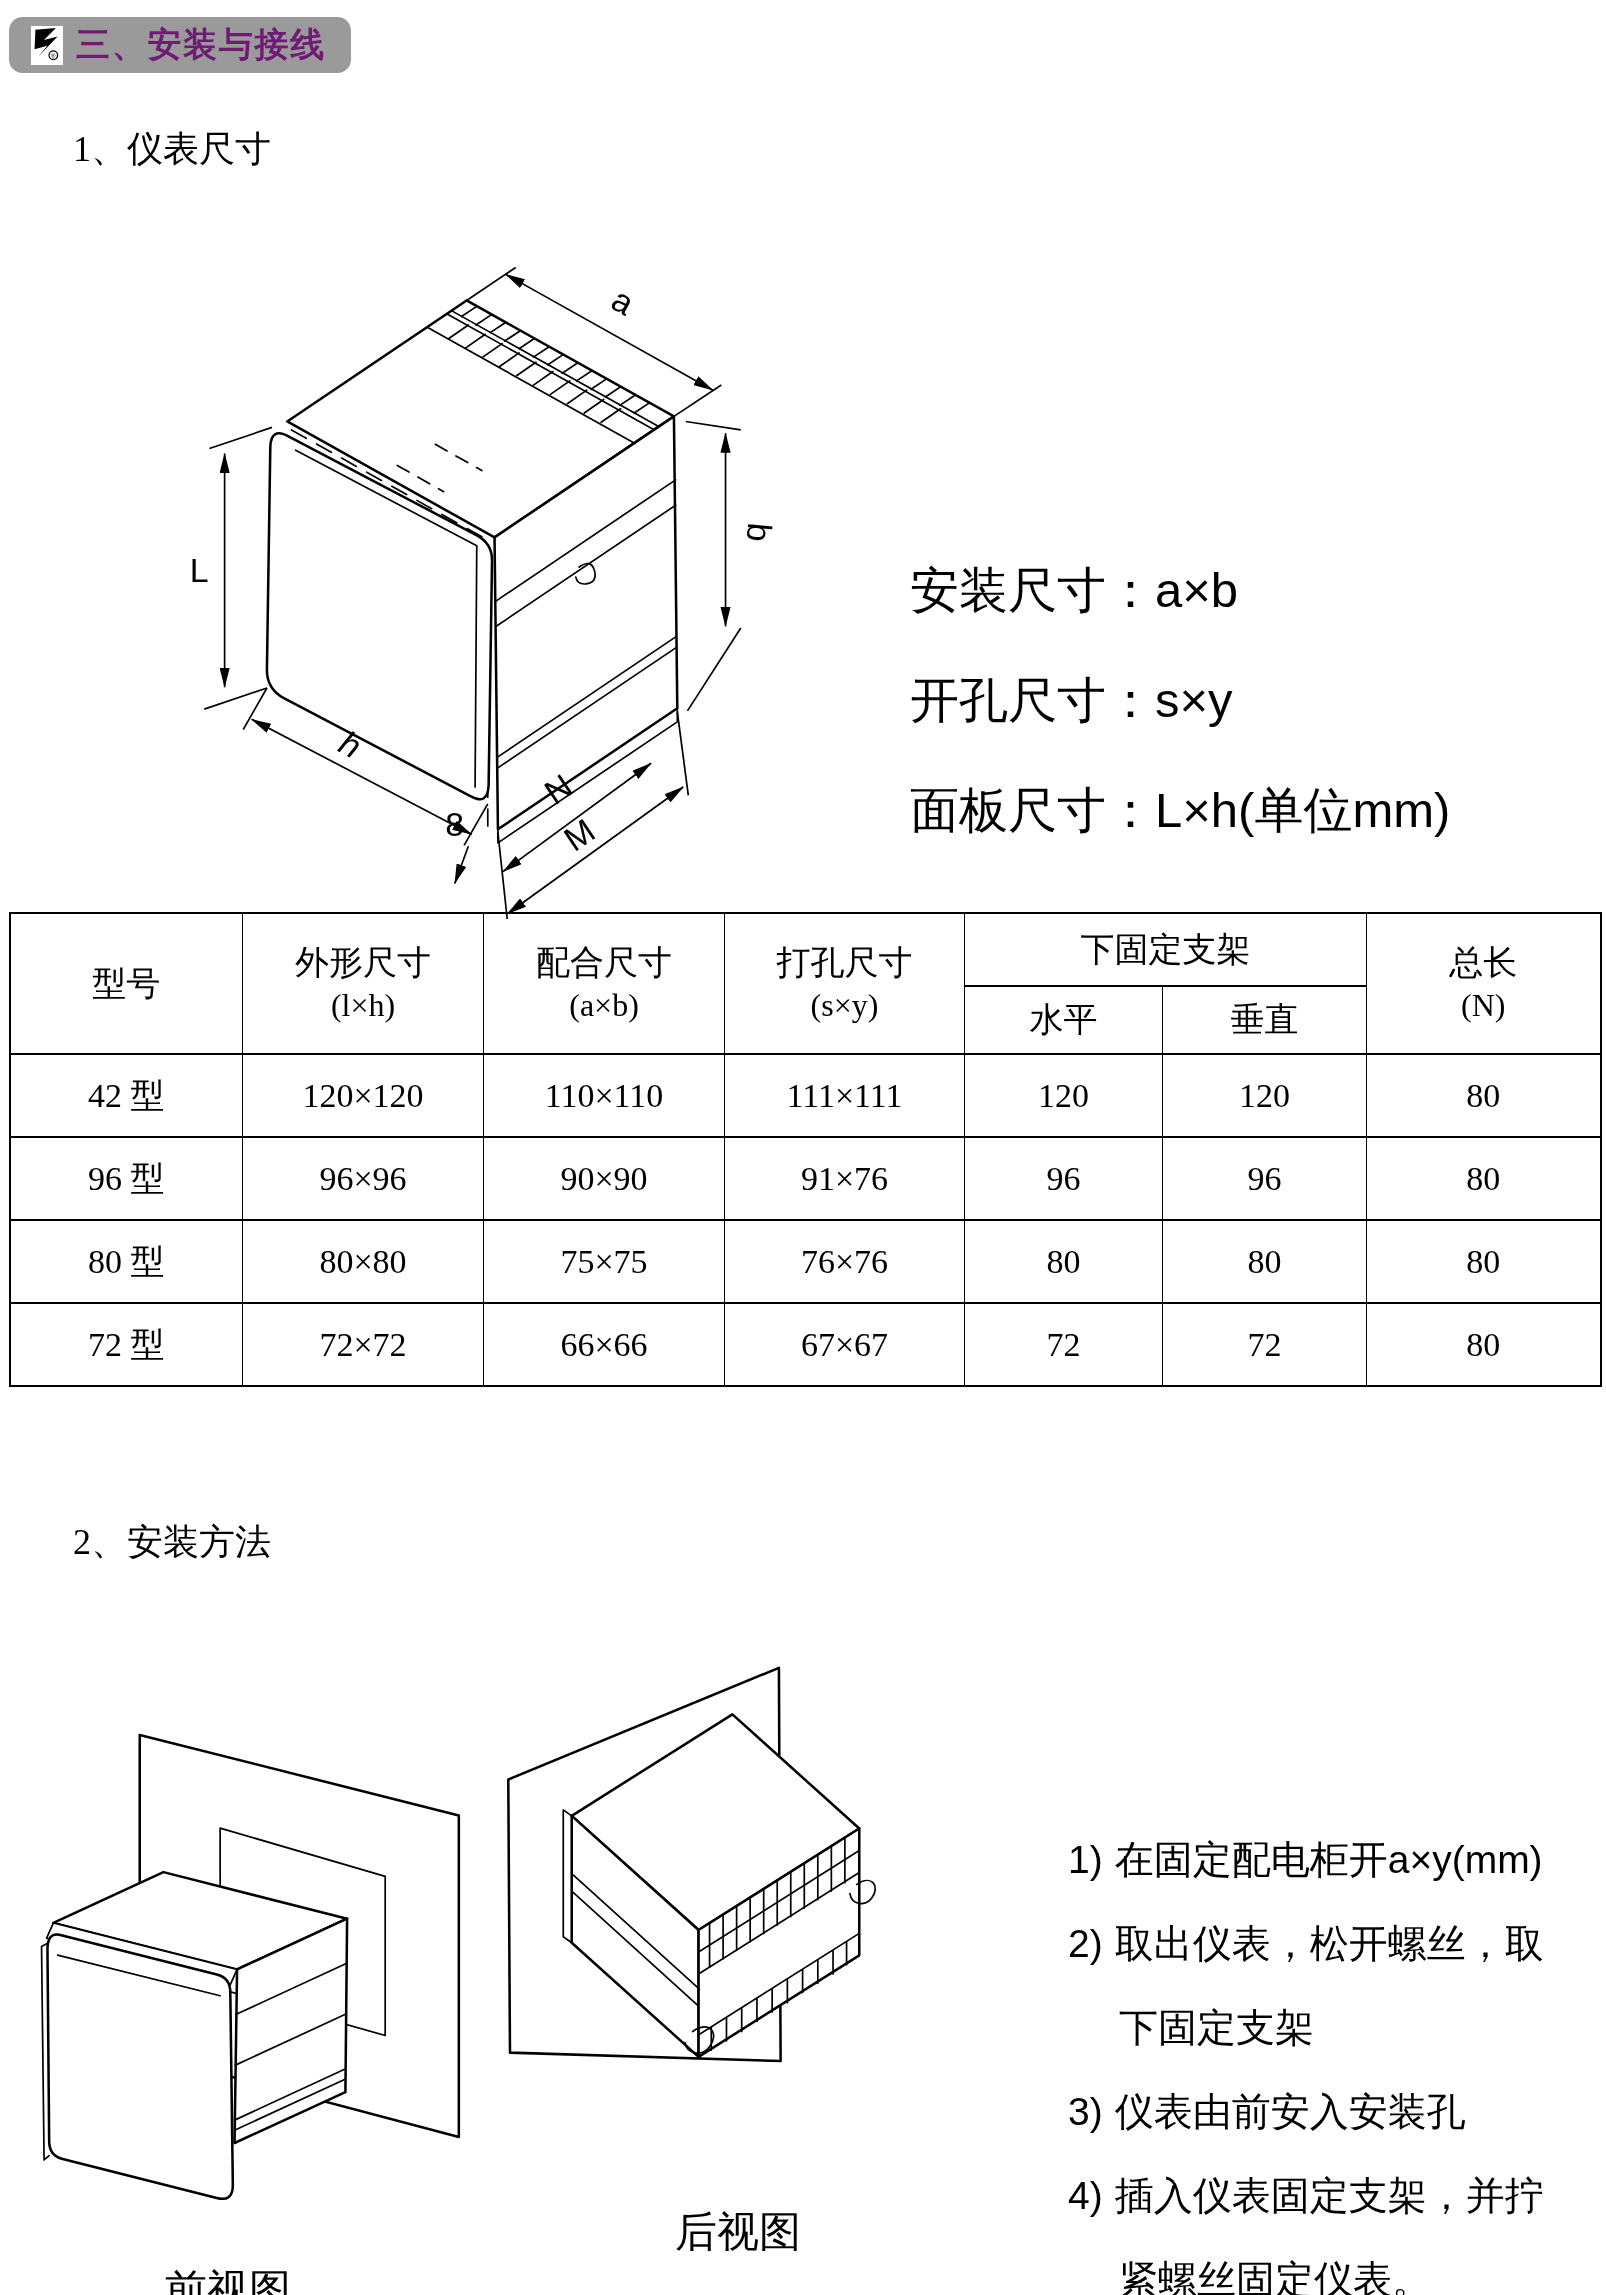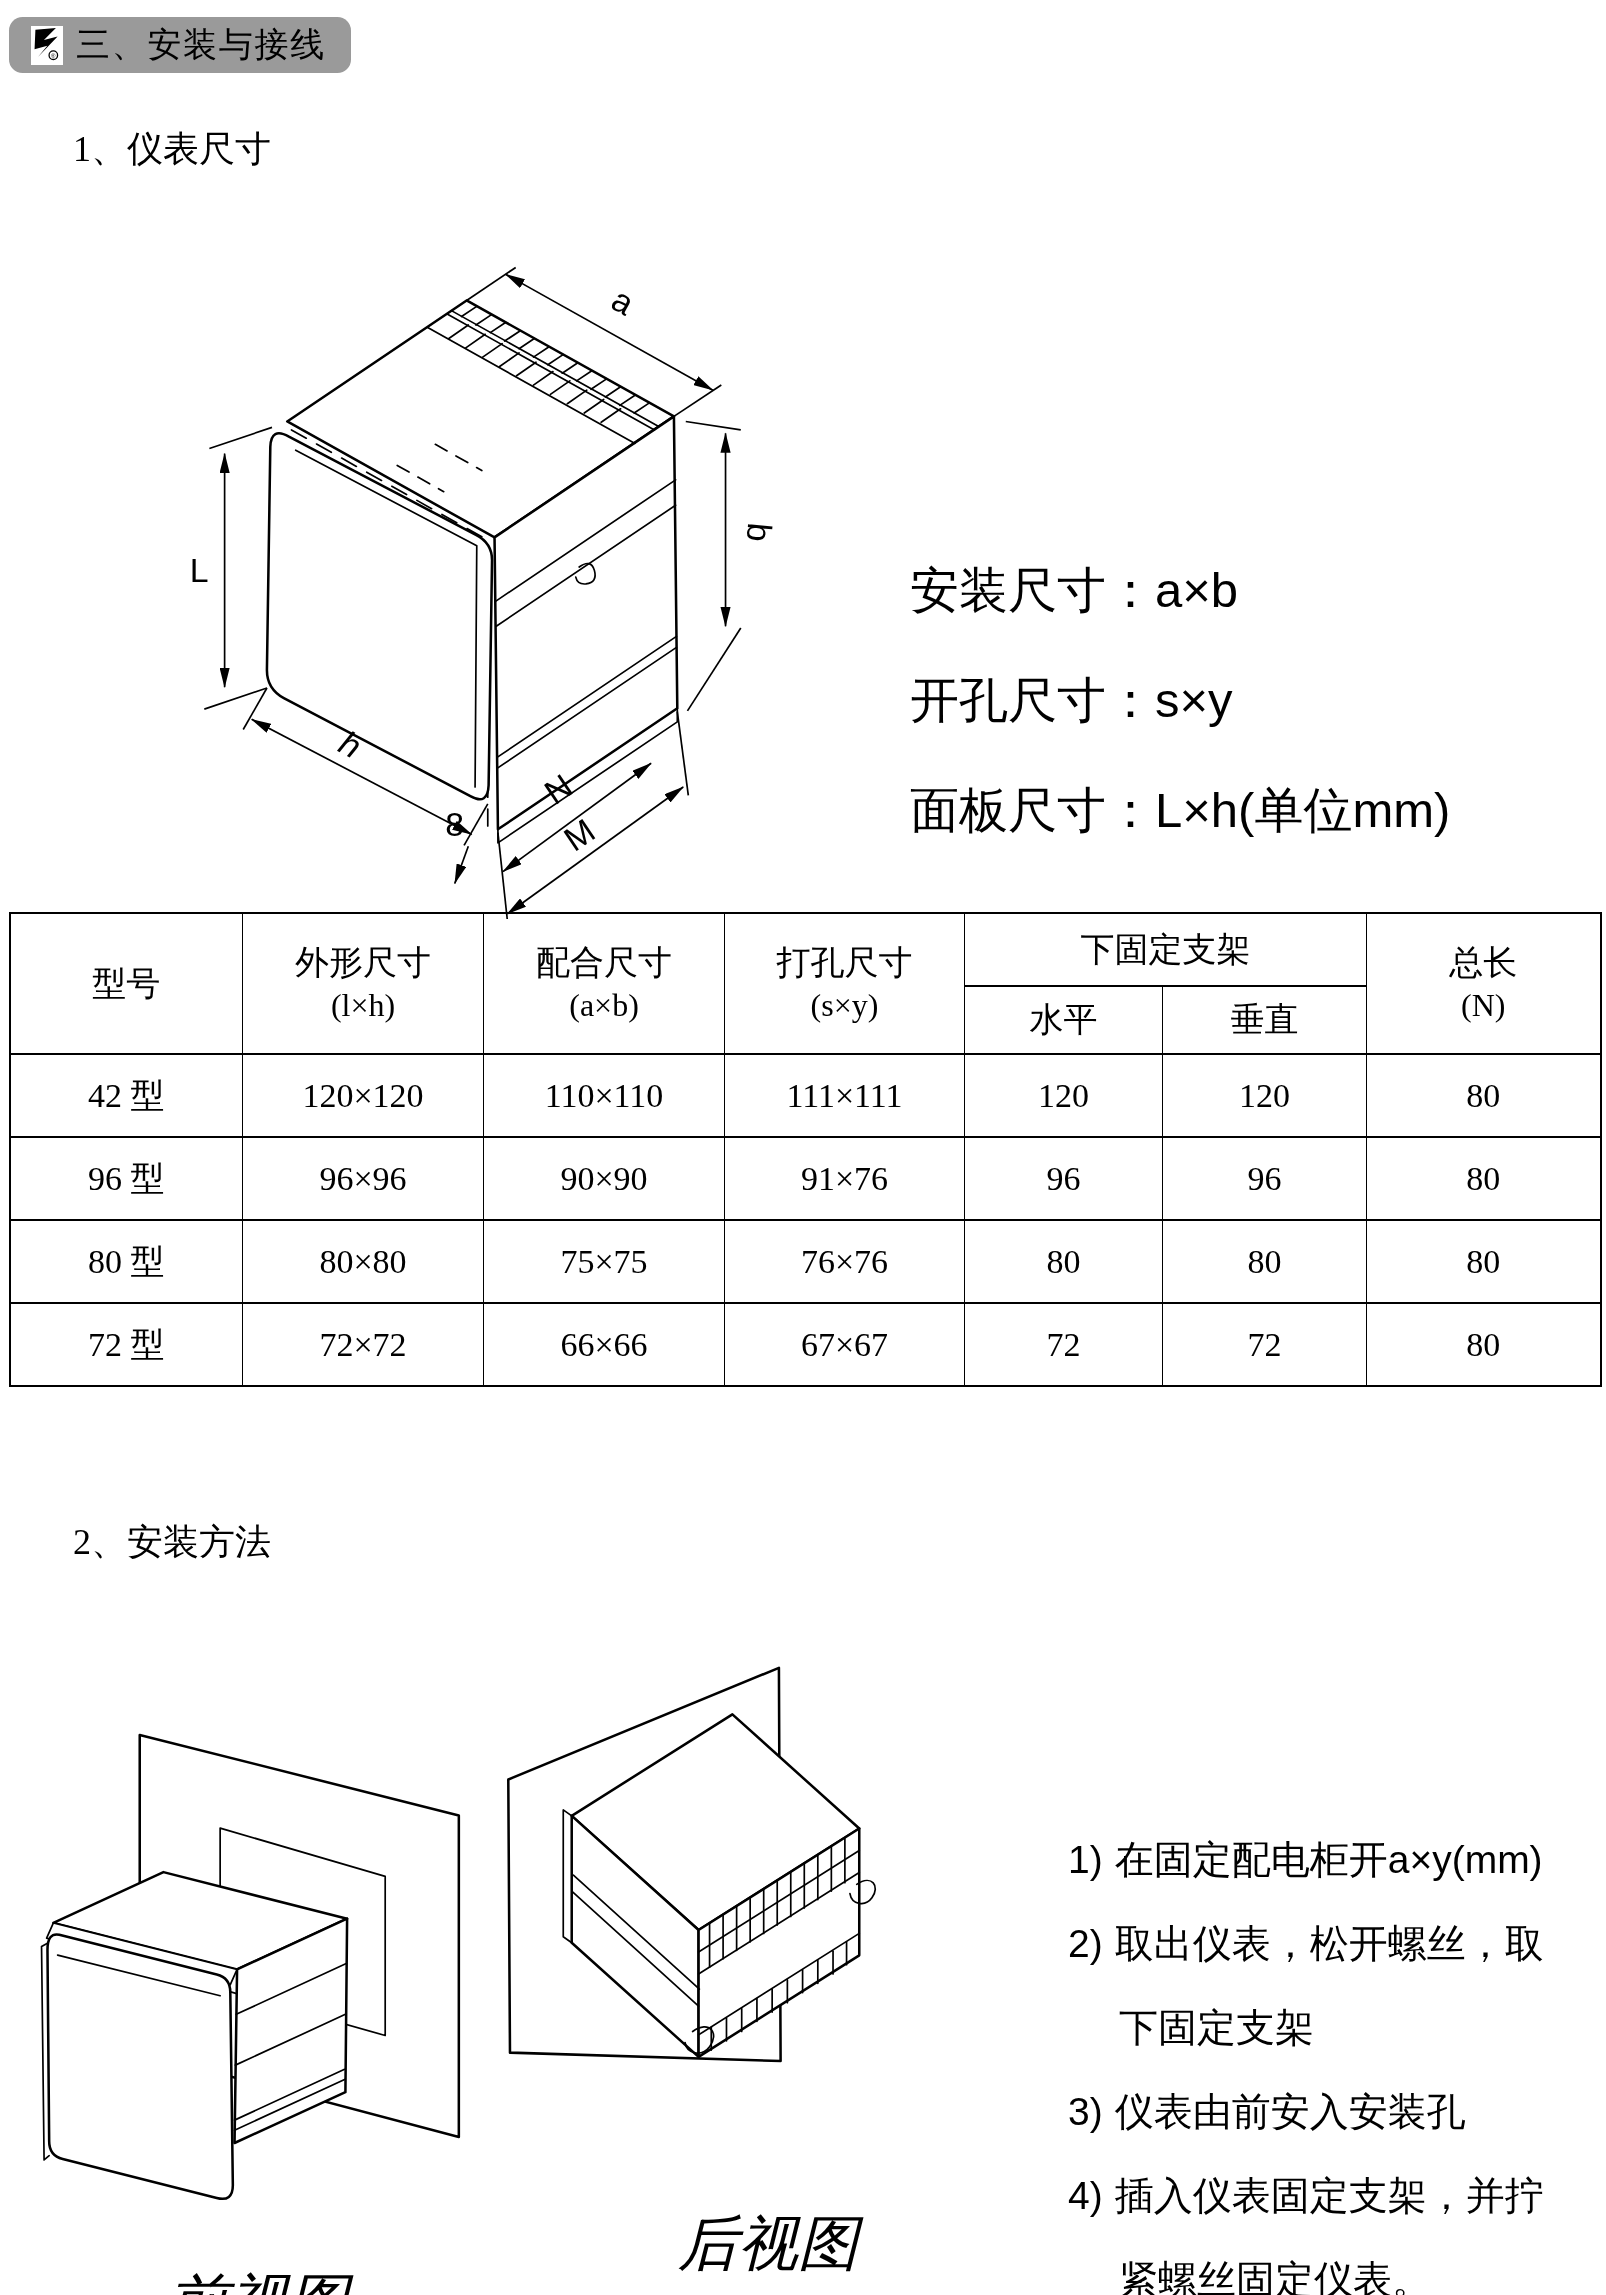--- a/index.html
+++ b/index.html
@@ -4,21 +4,21 @@
 <style>
   html,body{margin:0;padding:0;background:#fff;}
   #page{position:relative;width:1607px;height:2295px;background:#fff;overflow:hidden;
         font-family:"Liberation Sans",sans-serif;color:#000;}
 
   
   .header-bar{position:absolute;left:8.5px;top:17px;width:342px;height:56px;background:#9a9a9a;
               border-radius:13.5px;display:flex;align-items:center;}
   .logo-box{width:32px;height:39px;background:#fff;margin-left:22px;display:flex;
             align-items:center;justify-content:center;flex:0 0 auto;}
-  .header-title{color:#000000;font-weight:normal;font-size:34px;margin-left:13.5px;letter-spacing:1.7px;
+  .header-title{color:#701a75;font-weight:bold;font-size:34px;margin-left:13.5px;letter-spacing:1.7px;
                 white-space:nowrap;}
 
   
   .sec-title{position:absolute;font-family:"Liberation Serif",serif;font-size:36px;white-space:nowrap;}
   .sec1{left:73px;top:125px;font-family:Liberation Serif, serif;}
   .sec2{left:73px;top:1518px;}
 
   
   .dim-info{position:absolute;left:910px;top:535px;font-size:49px;line-height:110px;white-space:nowrap;}
 
@@ -35,21 +35,21 @@
   .fm{font-size:32px;}
   .hcell div{line-height:42px;}
 
   
   .steps{position:absolute;left:1068px;top:1818px;font-size:39px;line-height:84px;}
   .step-line{white-space:nowrap;}
   .step-line .num{margin-right:12px;}
   .step-line.cont{padding-left:51px;}
 
   
-  .view-label{position:absolute;font-size:60px;text-align:center;white-space:nowrap;font-style:italic;}
+  .view-label{position:absolute;font-size:42px;white-space:nowrap;}
   .front-label{left:165px;top:2262px;width:186px;}
   .rear-label{left:675px;top:2204px;width:186px;}
 
   .svg-abs{position:absolute;}
   svg .ln{stroke:#000;fill:none;stroke-linejoin:round;stroke-linecap:round;}
   svg .w3{stroke-width:3px;}
   svg .w2{stroke-width:2px;}
   svg .fface{fill:#fff;}
   svg .dim{stroke:#000;stroke-width:2px;fill:none;}
   svg .dimlab{font-family:"Liberation Sans",sans-serif;font-size:40px;fill:#000;}

